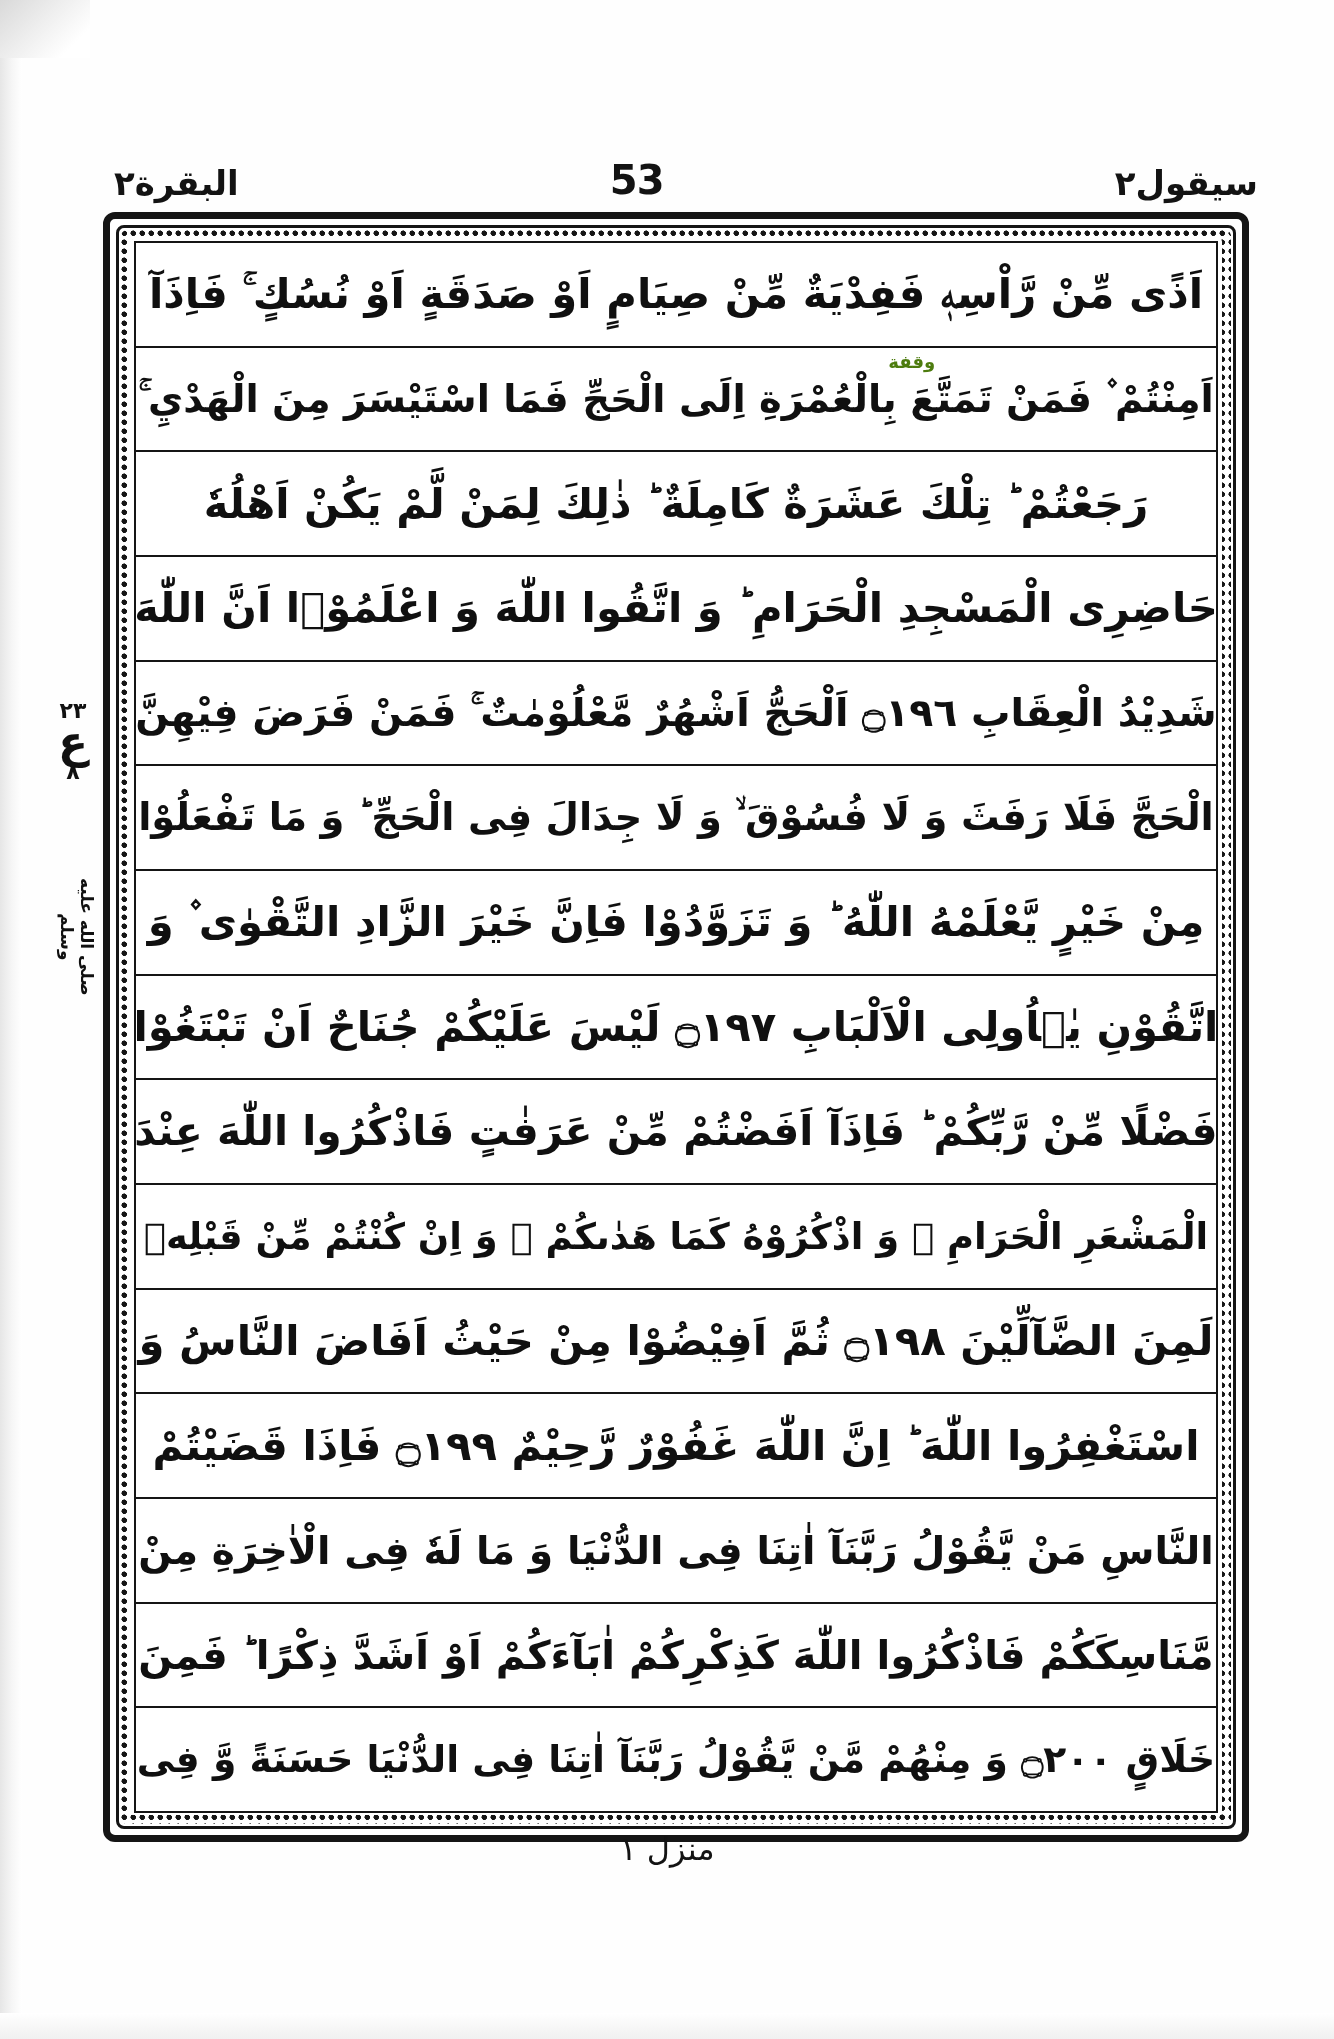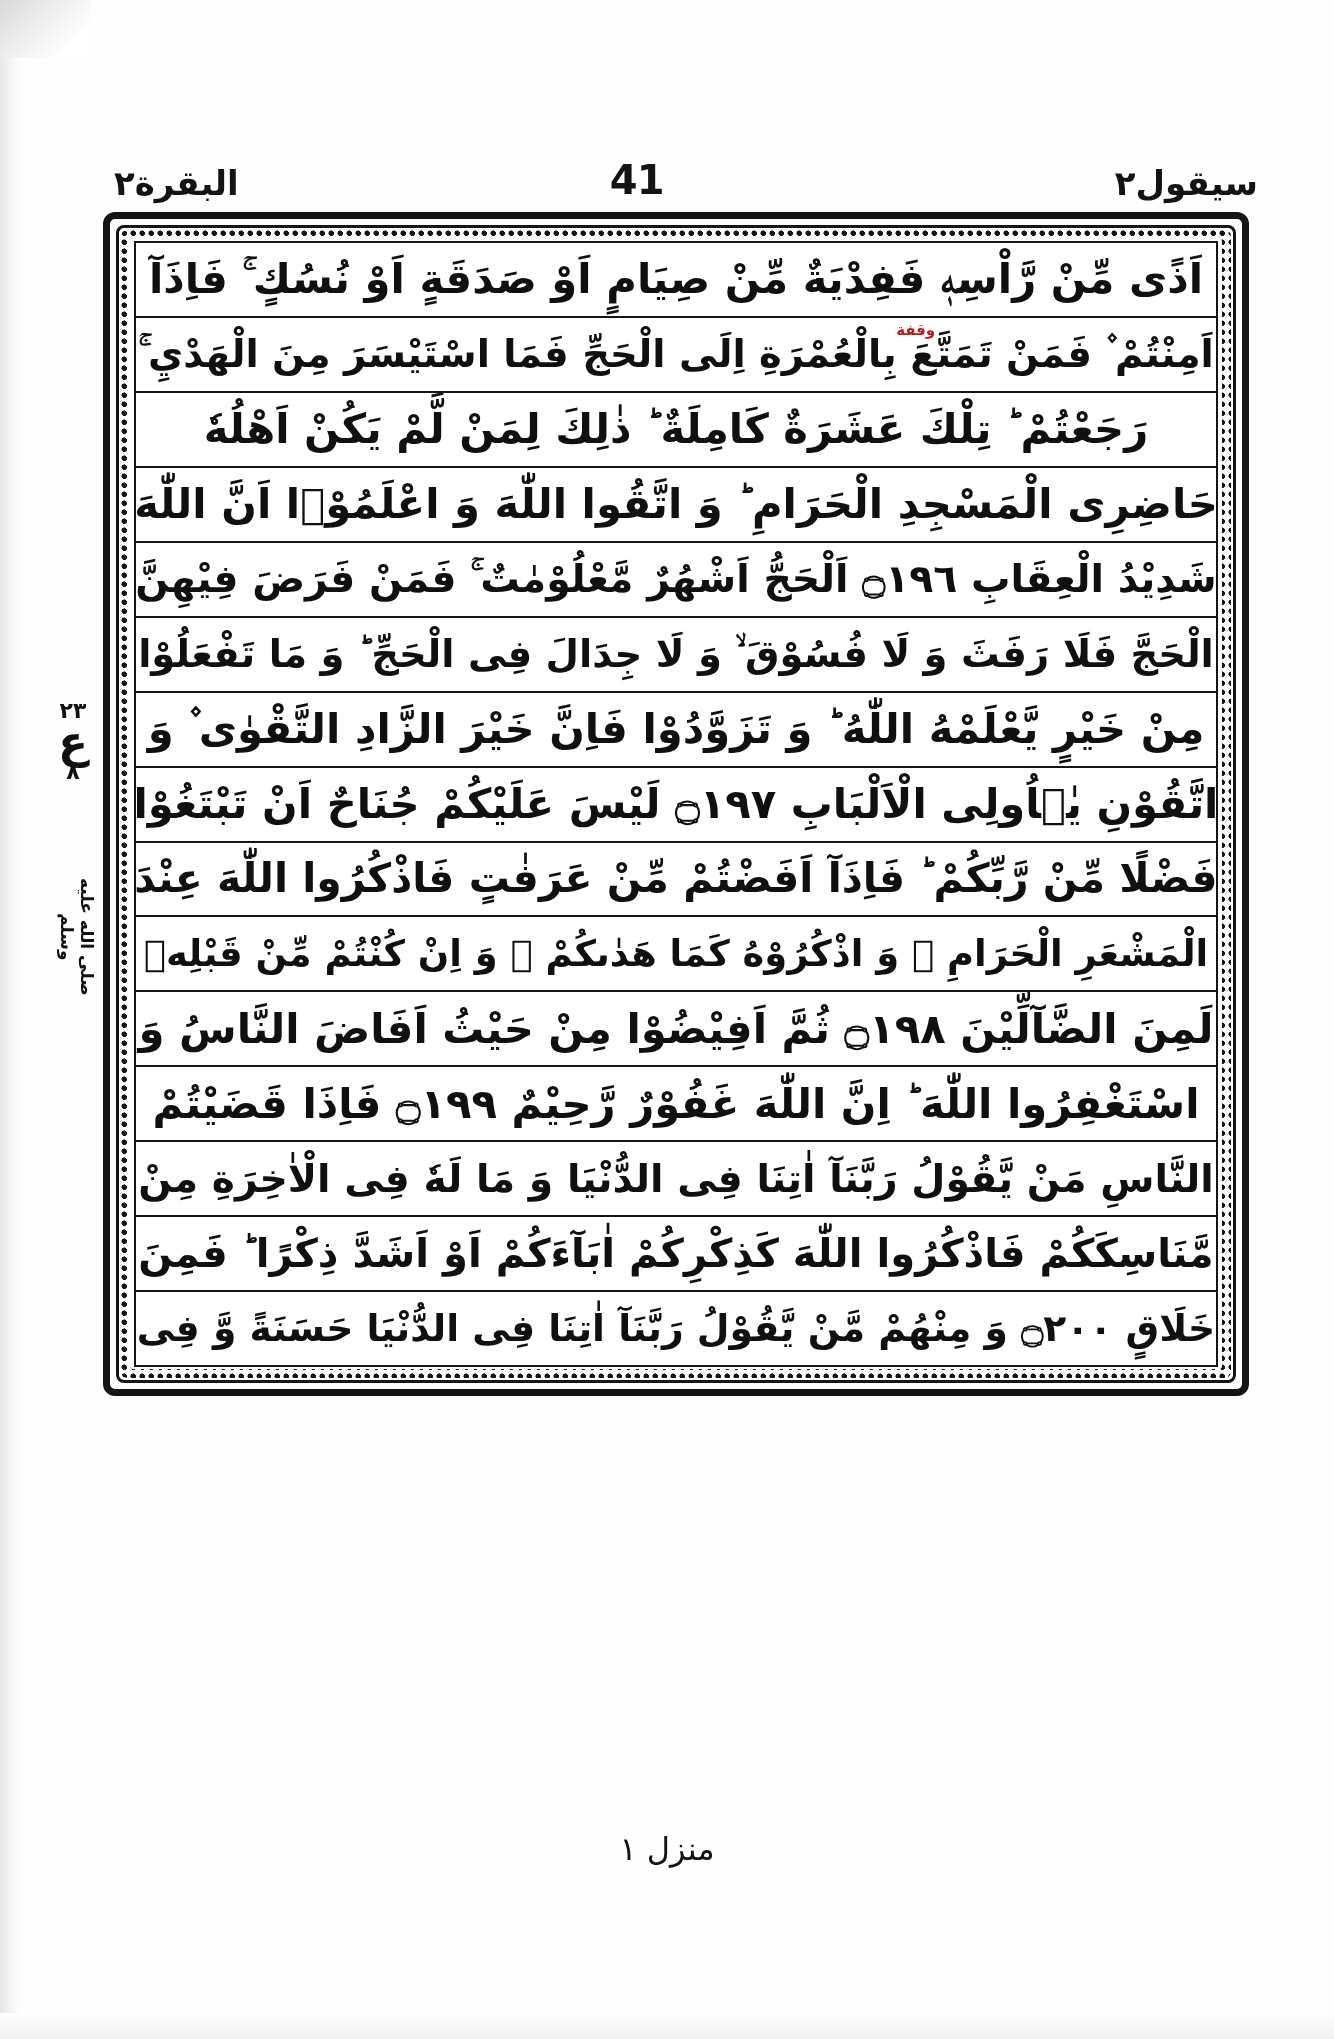--- a/index.html
+++ b/index.html
@@ -76,21 +76,21 @@
     transform: translateX(-6px);
     margin-left: 16px;
   }
 
   
   .frame-outer {
     position: absolute;
     left: 103px;
     top: 212px;
     width: 1146px;
-    height: 1184px;
+    height: 1630px;
     border: 7px solid #151515;
     border-radius: 12px;
     box-sizing: border-box;
     background: #ffffff;
   }
   .frame-mid {
     position: absolute;
     left: 6px;
     top: 6px;
     right: 6px;
@@ -163,23 +163,23 @@
     width: 100%;
     letter-spacing: -2.0px;
     transform: scaleX(1.02);
     direction: rtl;
     unicode-bidi: isolate;
   }
   
   .waqf-note {
     position: absolute;
     font-family: "DejaVu Sans", sans-serif;
-    font-size: 15px;
-    font-weight: 700;
-    color: #b91c1c;
+    font-size: 18px;
+    font-weight: 700;
+    color: #4d7c0f;
     top: 3px;
     direction: rtl;
   }
 
   
   .margin-left {
     position: absolute;
     left: 44px;
     top: 700px;
     width: 58px;
@@ -255,21 +255,21 @@
 <body>
 
 <div class="page">
 
   <div class="scan-edge-left"></div>
   <div class="scan-edge-corner"></div>
   <div class="scan-edge-bottom"></div>
 
   <div class="header">
     <div class="header-item header-juz">سيقول٢</div>
-    <div class="header-item header-page-number">41</div>
+    <div class="header-item header-page-number">53</div>
     <div class="header-item header-surah">البقرة٢</div>
   </div>
 
   <div class="margin-left">
     <div class="margin-juz-num">٢٣</div>
     <div class="margin-ruku-glyph">ع</div>
     <div class="margin-ruku-count">٨</div>
   </div>
 
   <div class="margin-calligraphy">

